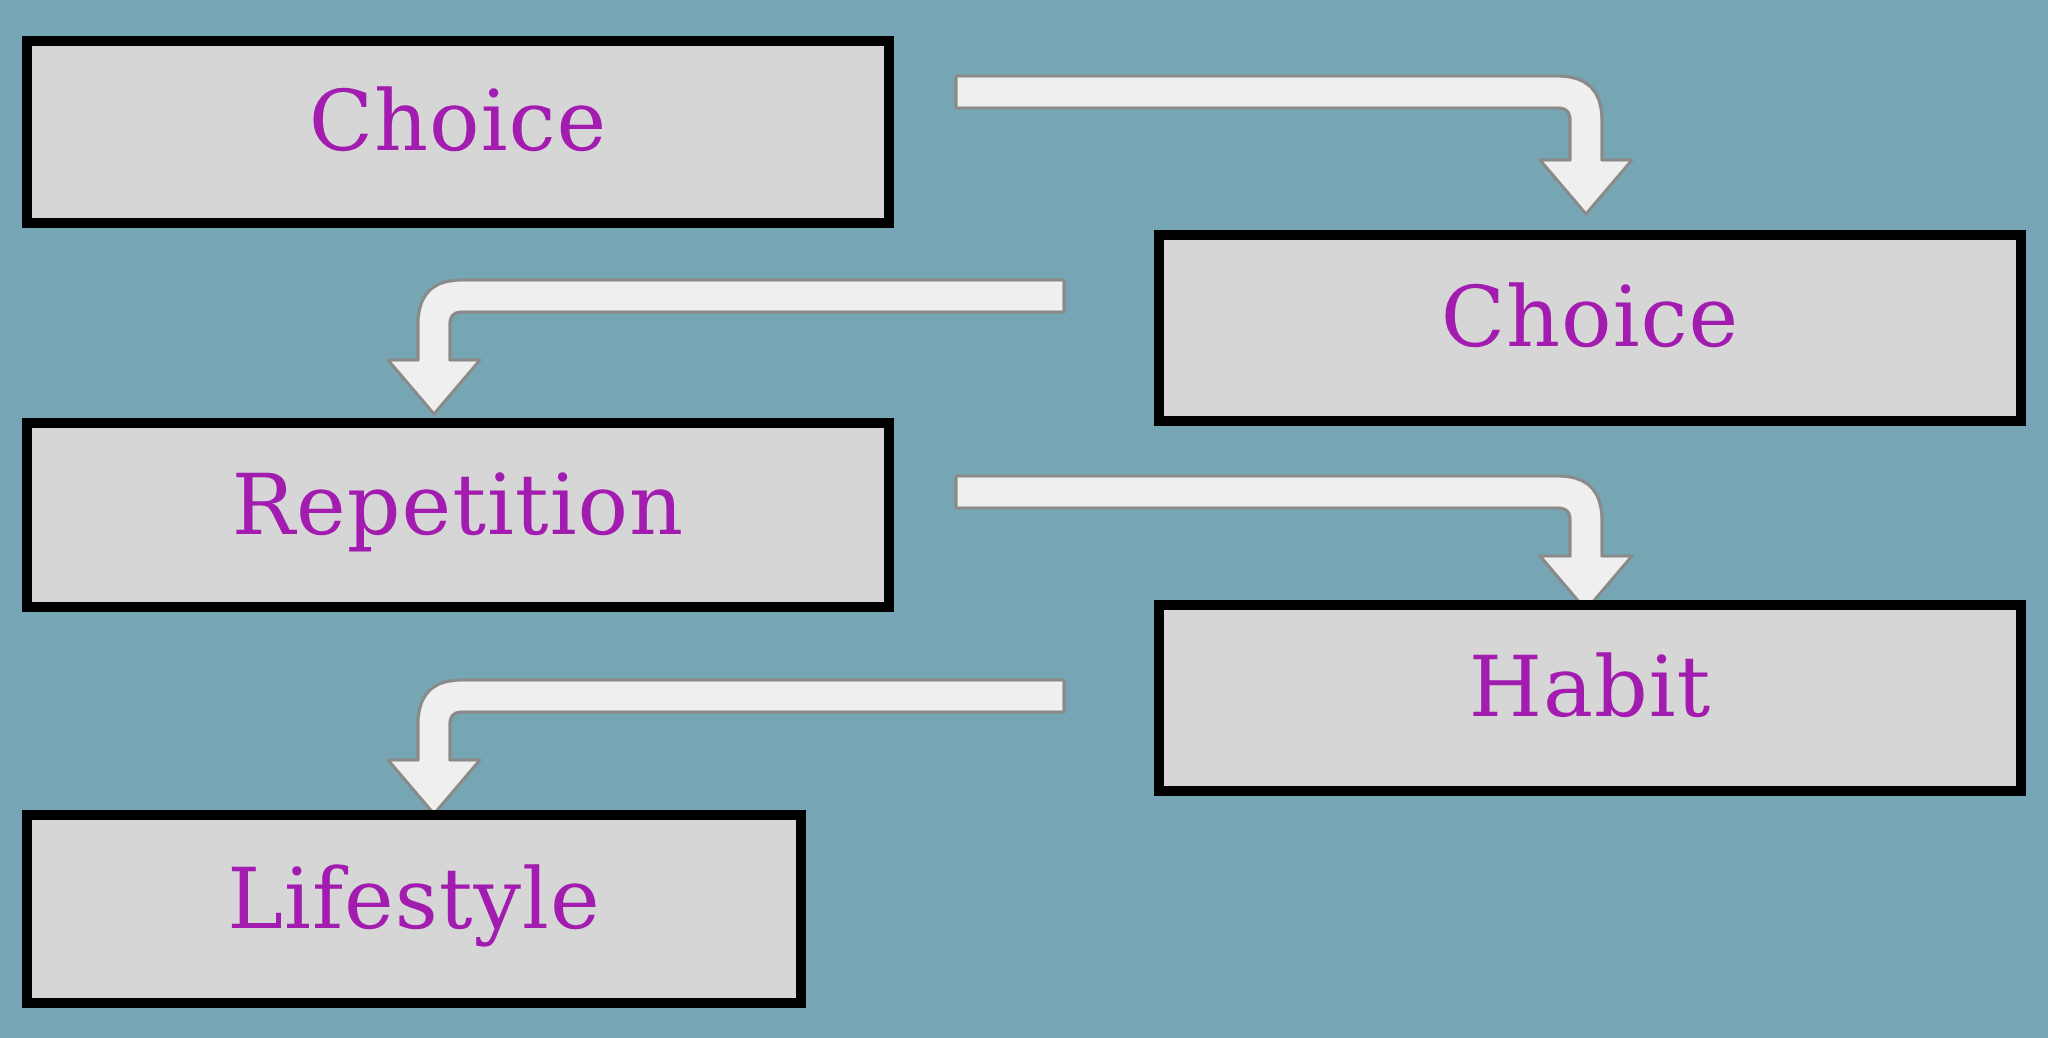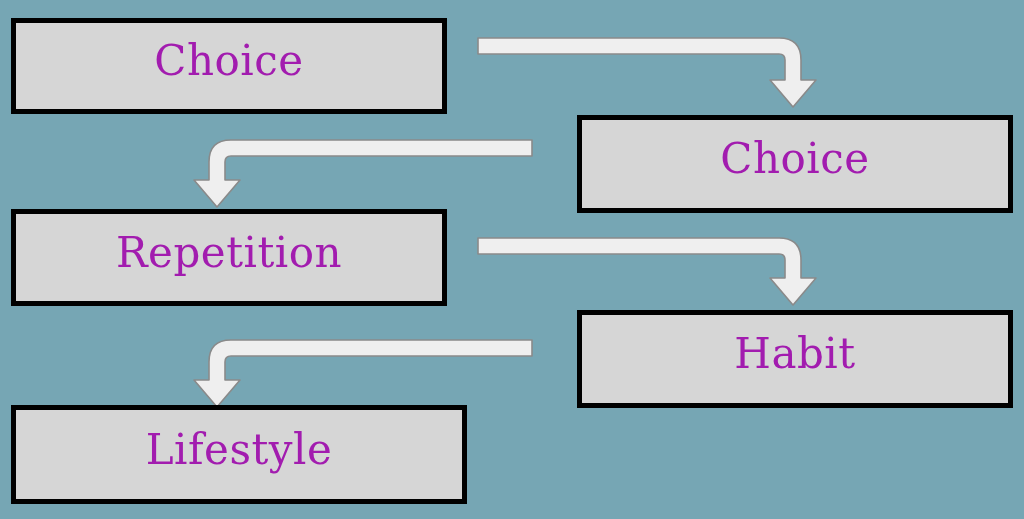--- a/index.html
+++ b/index.html
@@ -124,21 +124,21 @@
   </div>
 
   <div class="node-box" style="left:577px; top:115px; width:436px; height:98px;">
     <span class="node-label">Choice</span>
   </div>
 
   <div class="node-box" style="left:11px; top:209px; width:436px; height:97px;">
     <span class="node-label">Repetition</span>
   </div>
 
-  <div class="node-box" style="left:577px; top:310px; width:436px; height:98px;">
+  <div class="node-box" style="left:577px; top:300px; width:436px; height:98px;">
     <span class="node-label">Habit</span>
   </div>
 
-  <div class="node-box" style="left:11px; top:405px; width:456px; height:99px;">
+  <div class="node-box" style="left:11px; top:405px; width:392px; height:99px;">
     <span class="node-label">Lifestyle</span>
   </div>
 
 </div>
 
 </body></html>

